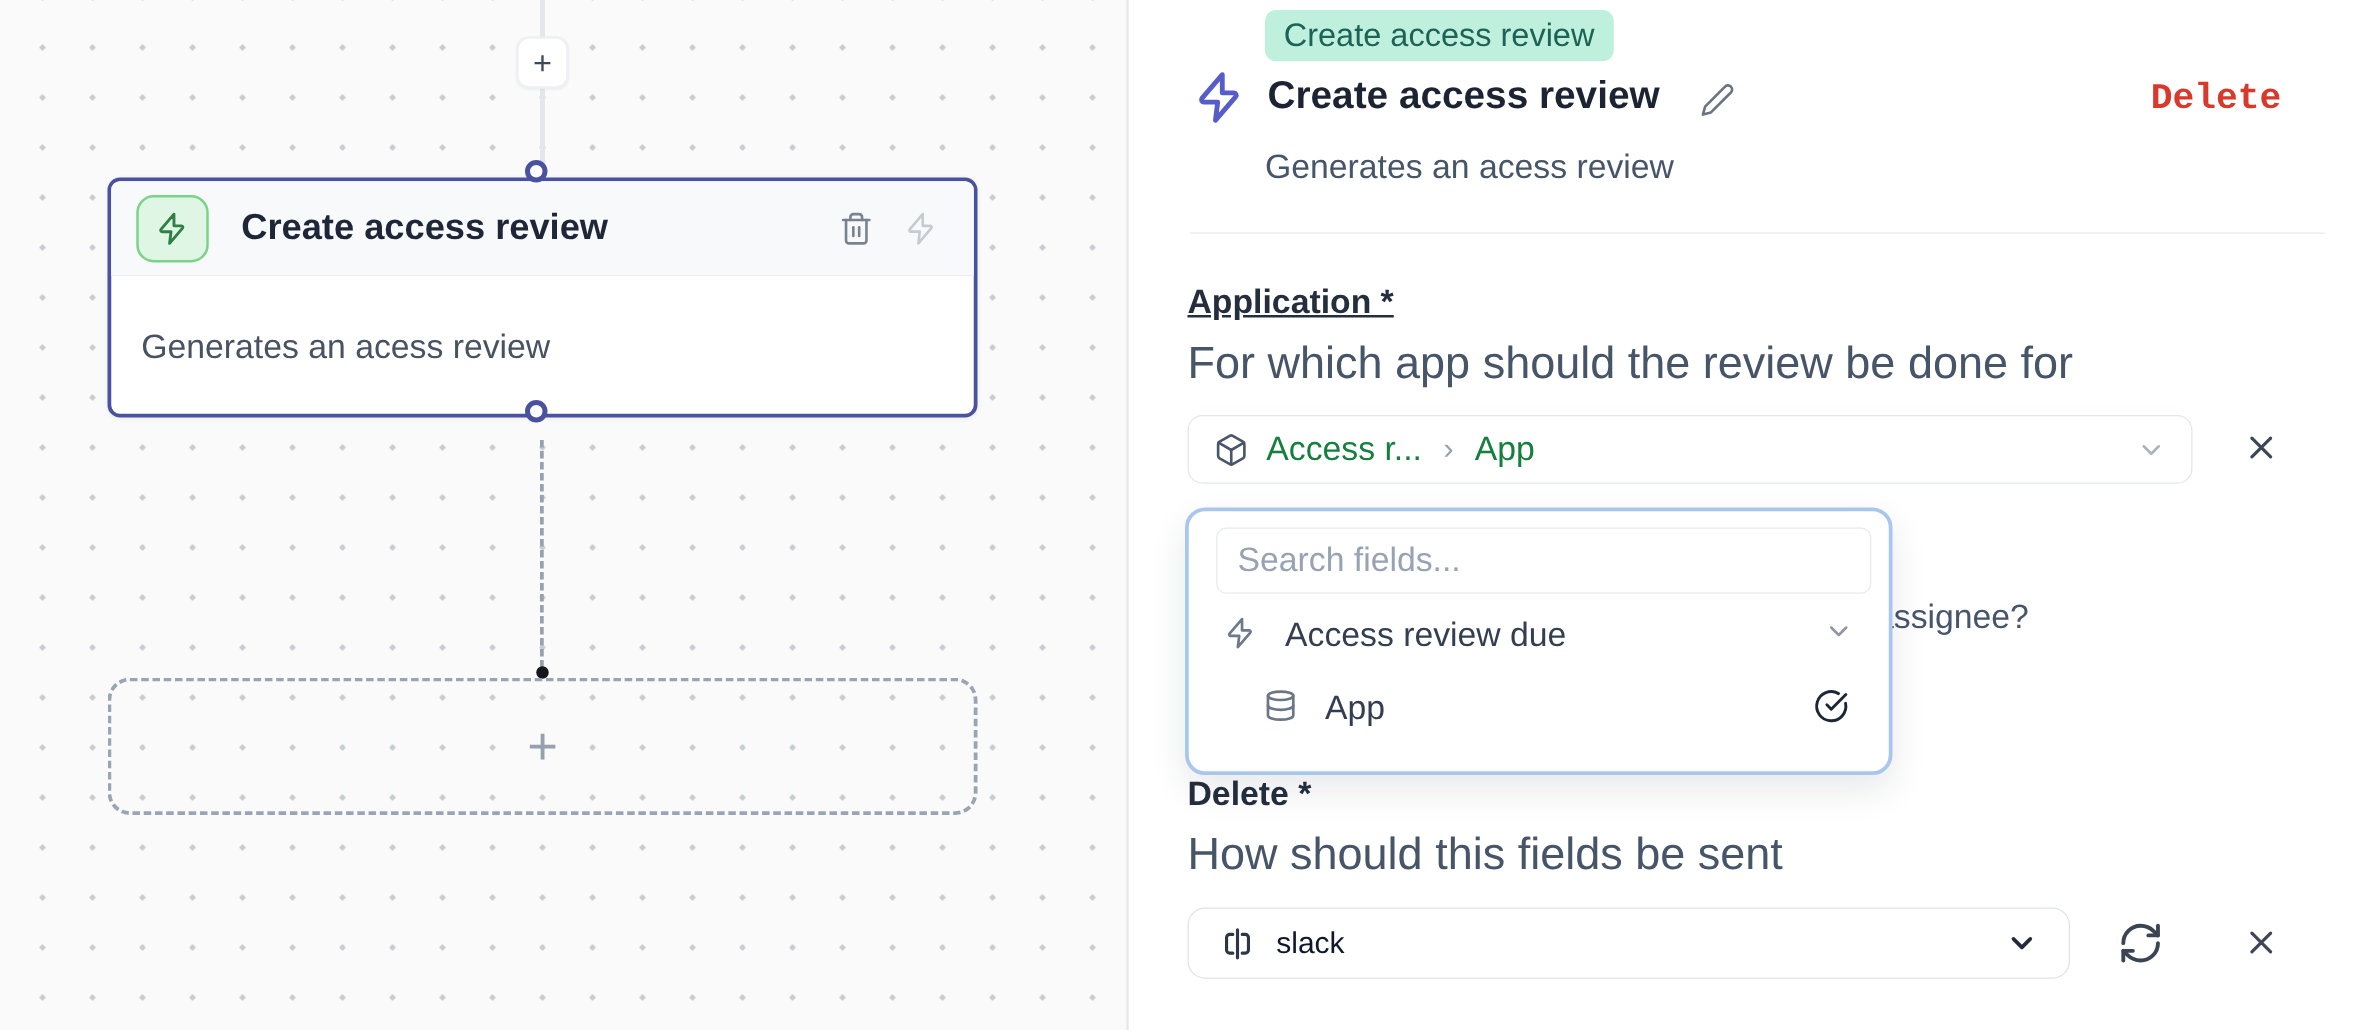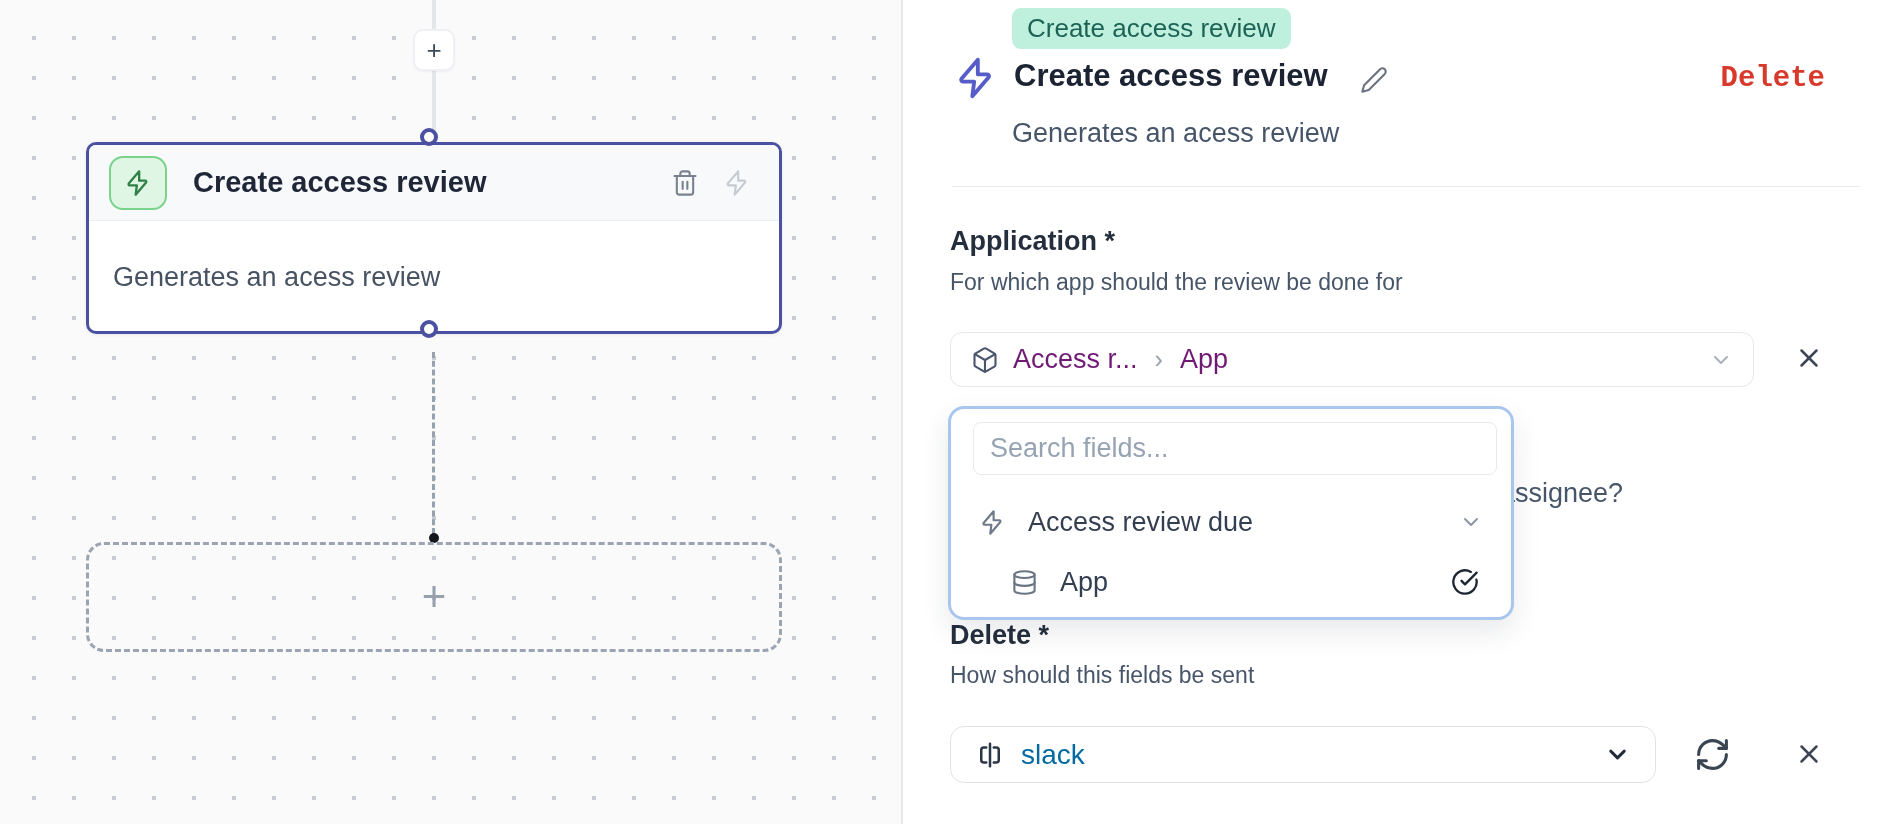--- a/index.html
+++ b/index.html
@@ -45,55 +45,55 @@
   .badge { left:1012px; top:8px; background:#bff0de; color:#1d6355; font-size:26px;
     padding:5px 15px; border-radius:9px; }
   .hdr-zap { left:954px; top:56px; }
   .page-title { left:1014px; top:58px; font-size:31px; font-weight:bold; color:#1c2433; }
   .pencil { left:1360px; top:66px; cursor:pointer; }
   .delete { right:57px; top:62px; font-size:29px; font-weight:600; color:#d9392a; cursor:pointer;font-family:Liberation Mono, monospace; }
   .subtitle { left:1012px; top:118px; font-size:27px; color:#475569; }
   .hr { left:952px; top:186px; width:908px; height:1px; background:#e8eaed; }
 
   .sec-label { font-size:27px; font-weight:600; color:#242e3d; }
-  .sec-help  { font-size:23px; color:#475569; }
-  .app-label { left:950px; top:226px; }
+  .sec-help  { font-size:36px; color:#475569; }
+  .app-label { left:950px; top:226px;text-decoration:underline; }
   .app-help  { left:950px; top:269px; }
 
   .select { left:950px; top:332px; width:804px; height:55px; border:1.5px solid #e4e7eb;
     border-radius:12px; background:#fff; display:flex; align-items:center;
     padding:0 20px; gap:14px; cursor:pointer; }
-  .select-text { font-size:27px; color:#701a75; }
+  .select-text { font-size:27px; color:#15803d; }
   .sep { font-size:25px; color:#98a1ad; padding:0 3px; }
   .flex-spacer { flex:1; }
   .icon-btn { display:flex; align-items:center; justify-content:center; cursor:pointer; }
   .select-x { left:1794px; top:343px; }
 
   .assignee { left:1500px; top:478px; font-size:27px; color:#475569; z-index:1; }
 
   .dropdown { left:948px; top:406px; width:566px; height:214px; background:#fff;
     border:3px solid #a9c6ed; border-radius:16px; z-index:2;
     box-shadow:0 12px 28px rgba(30,41,59,.10); }
   .search-box { position:absolute; left:22px; top:13px; right:14px; height:53px;
     border:1px solid #e7eaee; border-radius:8px; display:flex; align-items:center;
     padding:0 16px; }
   .search-box input { border:none; outline:none; width:100%; font-size:27px;
     color:#333f51; font-family:"Liberation Sans", sans-serif; background:transparent; }
   .search-box input::placeholder { color:#97a3b3; }
-  .dd-row { position:absolute; left:0; right:0; display:flex; align-items:center; cursor:pointer; }
+  .dd-row { position:absolute; left:0; right:0; display:flex; align-items:flex-start; cursor:pointer; }
   .dd-row1 { top:84px; height:58px; padding:0 28px; }
   .dd-row2 { top:142px; height:62px; padding:0 32px 0 60px; }
   .dd-label { font-size:27px; font-weight:500; color:#333f51; margin-left:22px; }
 
   .channel-label { left:950px; top:620px; }
   .channel-help  { left:950px; top:662px; }
   .slack-input { left:950px; top:726px; width:706px; height:57px; border:1.5px solid #dfe3e8;
     border-radius:14px; background:#fff; display:flex; align-items:center;
     padding:0 24px; gap:16px; cursor:pointer; }
-  .slack-value { font-size:28px; color:#0369a1; }
+  .slack-value { font-size:24px; color:#0f172a; }
   .refresh-btn { left:1694px; top:736px; }
   .panel-x2 { left:1794px; top:739px; }
 
   svg { display:block; }
 </style>
 </head>
 <body>
 
 <div class="abs canvas">
   <div class="abs edge-top"></div>

